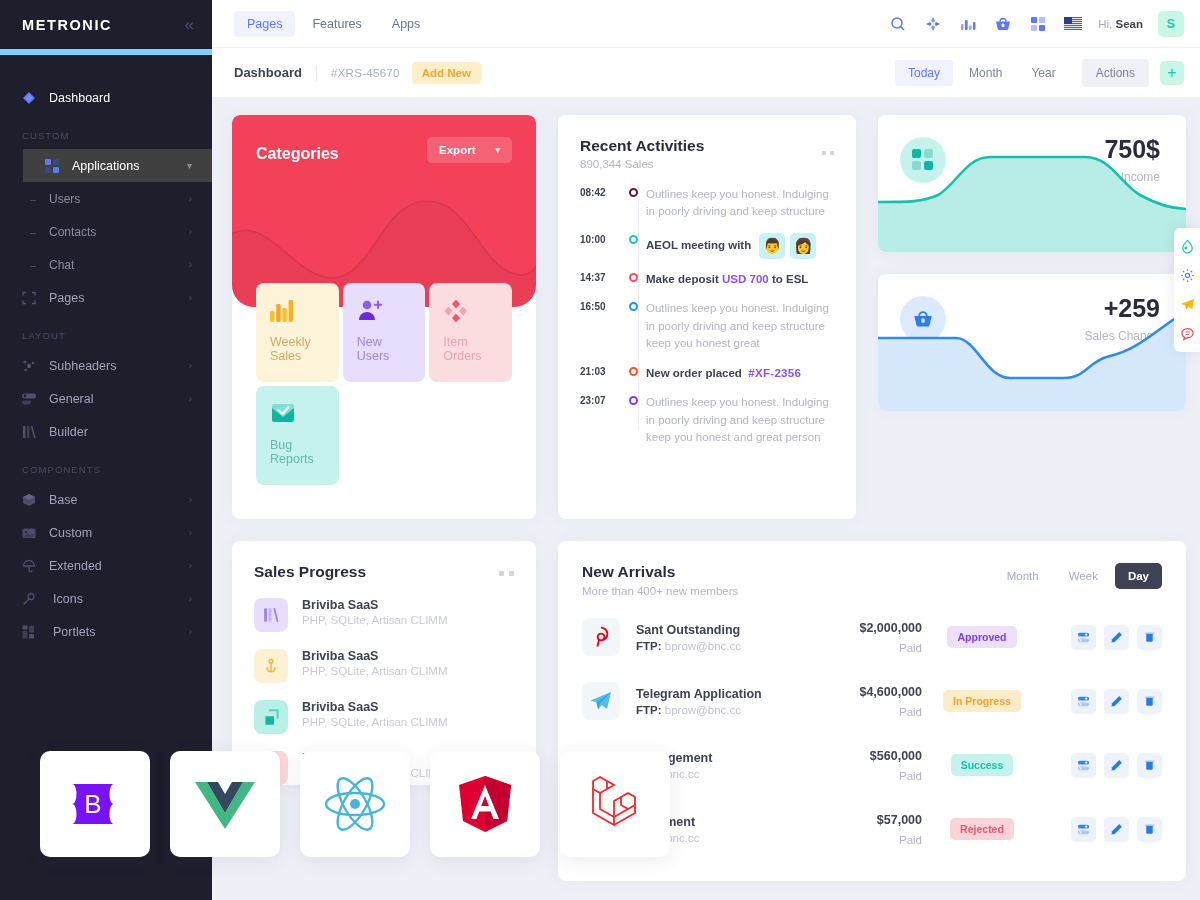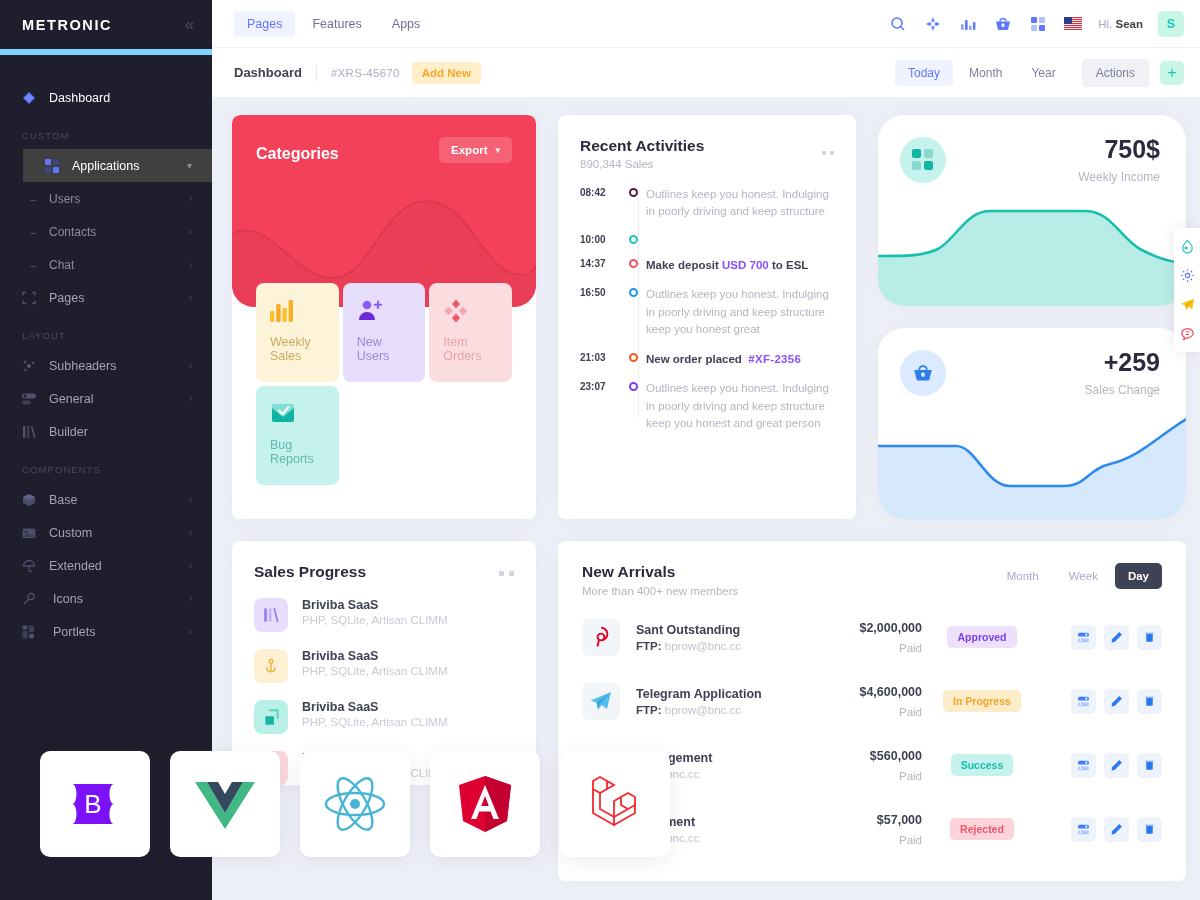--- a/index.html
+++ b/index.html
@@ -112,21 +112,21 @@
     border-radius: 8px 8px 22px 22px; overflow: hidden;
   }
   .cat-head {
     display: flex; align-items: flex-end; justify-content: space-between;
     padding: 22px 24px 0;
   }
   .cat-title { color: #fff; font-size: 16px; font-weight: 700; }
   .btn-export {
     background: rgba(255,255,255,.17); color: #fff; font-size: 11.5px;
     font-weight: 600; padding: 7px 12px; border-radius: 5px; cursor: pointer;
-    display: flex; align-items: center; gap: 8px;
+    display: flex; align-items: center; gap: 20px;
   }
   .btn-export .cv { font-size: 9px; opacity: .85; }
   .cat-wave { position: absolute; left: 0; bottom: -6px; width: 100%; }
   .cat-tiles {
     position: absolute; left: 24px; right: 24px; top: 168px;
     display: grid; grid-template-columns: 1fr 1fr 1fr; gap: 4px;
   }
   .tile {
     height: 99px; border-radius: 8px; padding: 16px 14px 0;
     display: flex; flex-direction: column; justify-content: flex-start;
@@ -147,21 +147,21 @@
   .tl-dotw { flex: 0 0 26px; display: flex; justify-content: center; padding-top: 2px; }
   .tl-dot { width: 9px; height: 9px; border-radius: 50%; border: 2px solid #888; background: #fff; position: relative; z-index: 2; }
   .tl-text { flex: 1; font-size: 11.5px; line-height: 1.52; color: #b5b5c3; }
   .tl-text.strong { color: #3f4254; font-weight: 600; }
   .tl-text .hl-purple { color: #8950fc; }
   .tl-text .hl-violet { color: #8950fc; letter-spacing: .3px; }
   .tl-faces { display: inline-flex; gap: 5px; vertical-align: middle; margin-left: 8px; }
   .face { width: 26px; height: 26px; border-radius: 5px; background: #c9f2f7; display: flex; align-items: center; justify-content: center; font-size: 15px; }
 
   
-  .stat-card { height: 191px; position: relative; overflow: hidden; border-radius: 26px; }
+  .stat-card { height: 137px; position: relative; overflow: hidden; }
   .stat-card + .stat-card { margin-top: 22px; }
   .stat-top { display: flex; align-items: flex-start; justify-content: space-between; padding: 22px 26px 0 22px; }
   .stat-ico { width: 46px; height: 46px; border-radius: 50%; display: flex; align-items: center; justify-content: center; }
   .stat-num { font-size: 25px; font-weight: 700; color: #2b2b40; text-align: right; line-height: 1; }
   .stat-lbl { font-size: 12px; color: #b5b5c3; text-align: right; margin-top: 8px; }
   .stat-chart { position: absolute; left: 0; right: 0; bottom: 0; height: 105px; }
 
   
   .sp-card { height: 244px; padding: 22px 22px 0; position: relative; overflow: hidden; }
   .sp-title { font-size: 15.5px; font-weight: 700; color: #2b2b40; }
@@ -540,20 +540,27 @@
                     <span class="tl-dot" style="border-color:#5c1a42;"></span>
                   </div>
                 <div class="tl-text">Outlines keep you honest. Indulging in poorly driving and keep structure</div>
               </div>
 
               <div class="tl-item">
                 <div class="tl-time">10:00</div>
                 <div class="tl-dotw">
                     <span class="tl-dot" style="border-color:#1bc5bd;"></span>
                   </div>
+                <div class="tl-text strong" style="display:flex;align-items:center;">
+                  <span>AEOL meeting with</span>
+                  <span class="tl-faces">
+                    <span class="face">👨</span>
+                    <span class="face">👩</span>
+                  </span>
+                </div>
               </div>
 
               <div class="tl-item">
                 <div class="tl-time">14:37</div>
                 <div class="tl-dotw">
                     <span class="tl-dot" style="border-color:#f64e60;"></span>
                   </div>
                 <div class="tl-text strong">
                   <span>Make deposit </span><span class="hl-purple">USD 700</span><span> to ESL</span>
                 </div>

